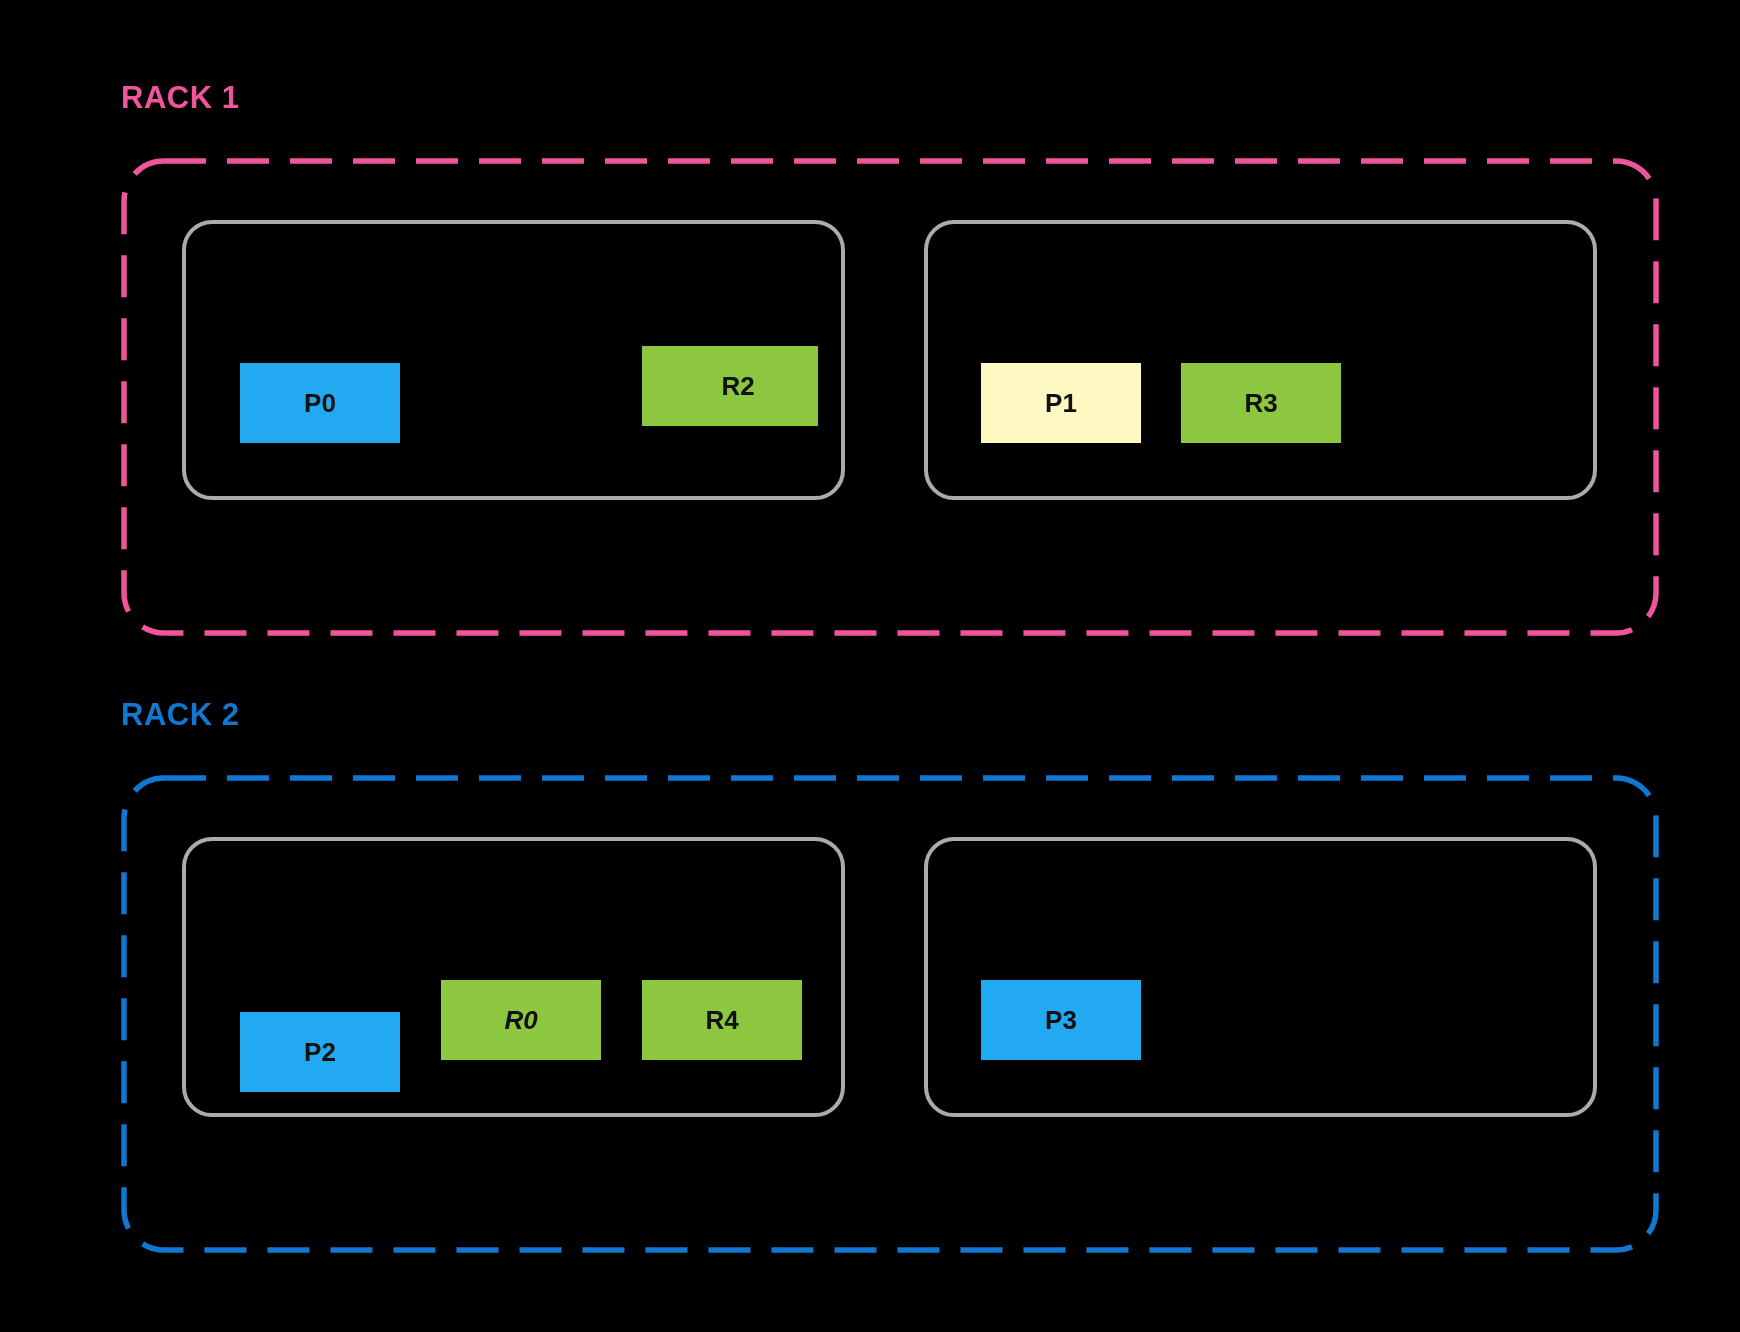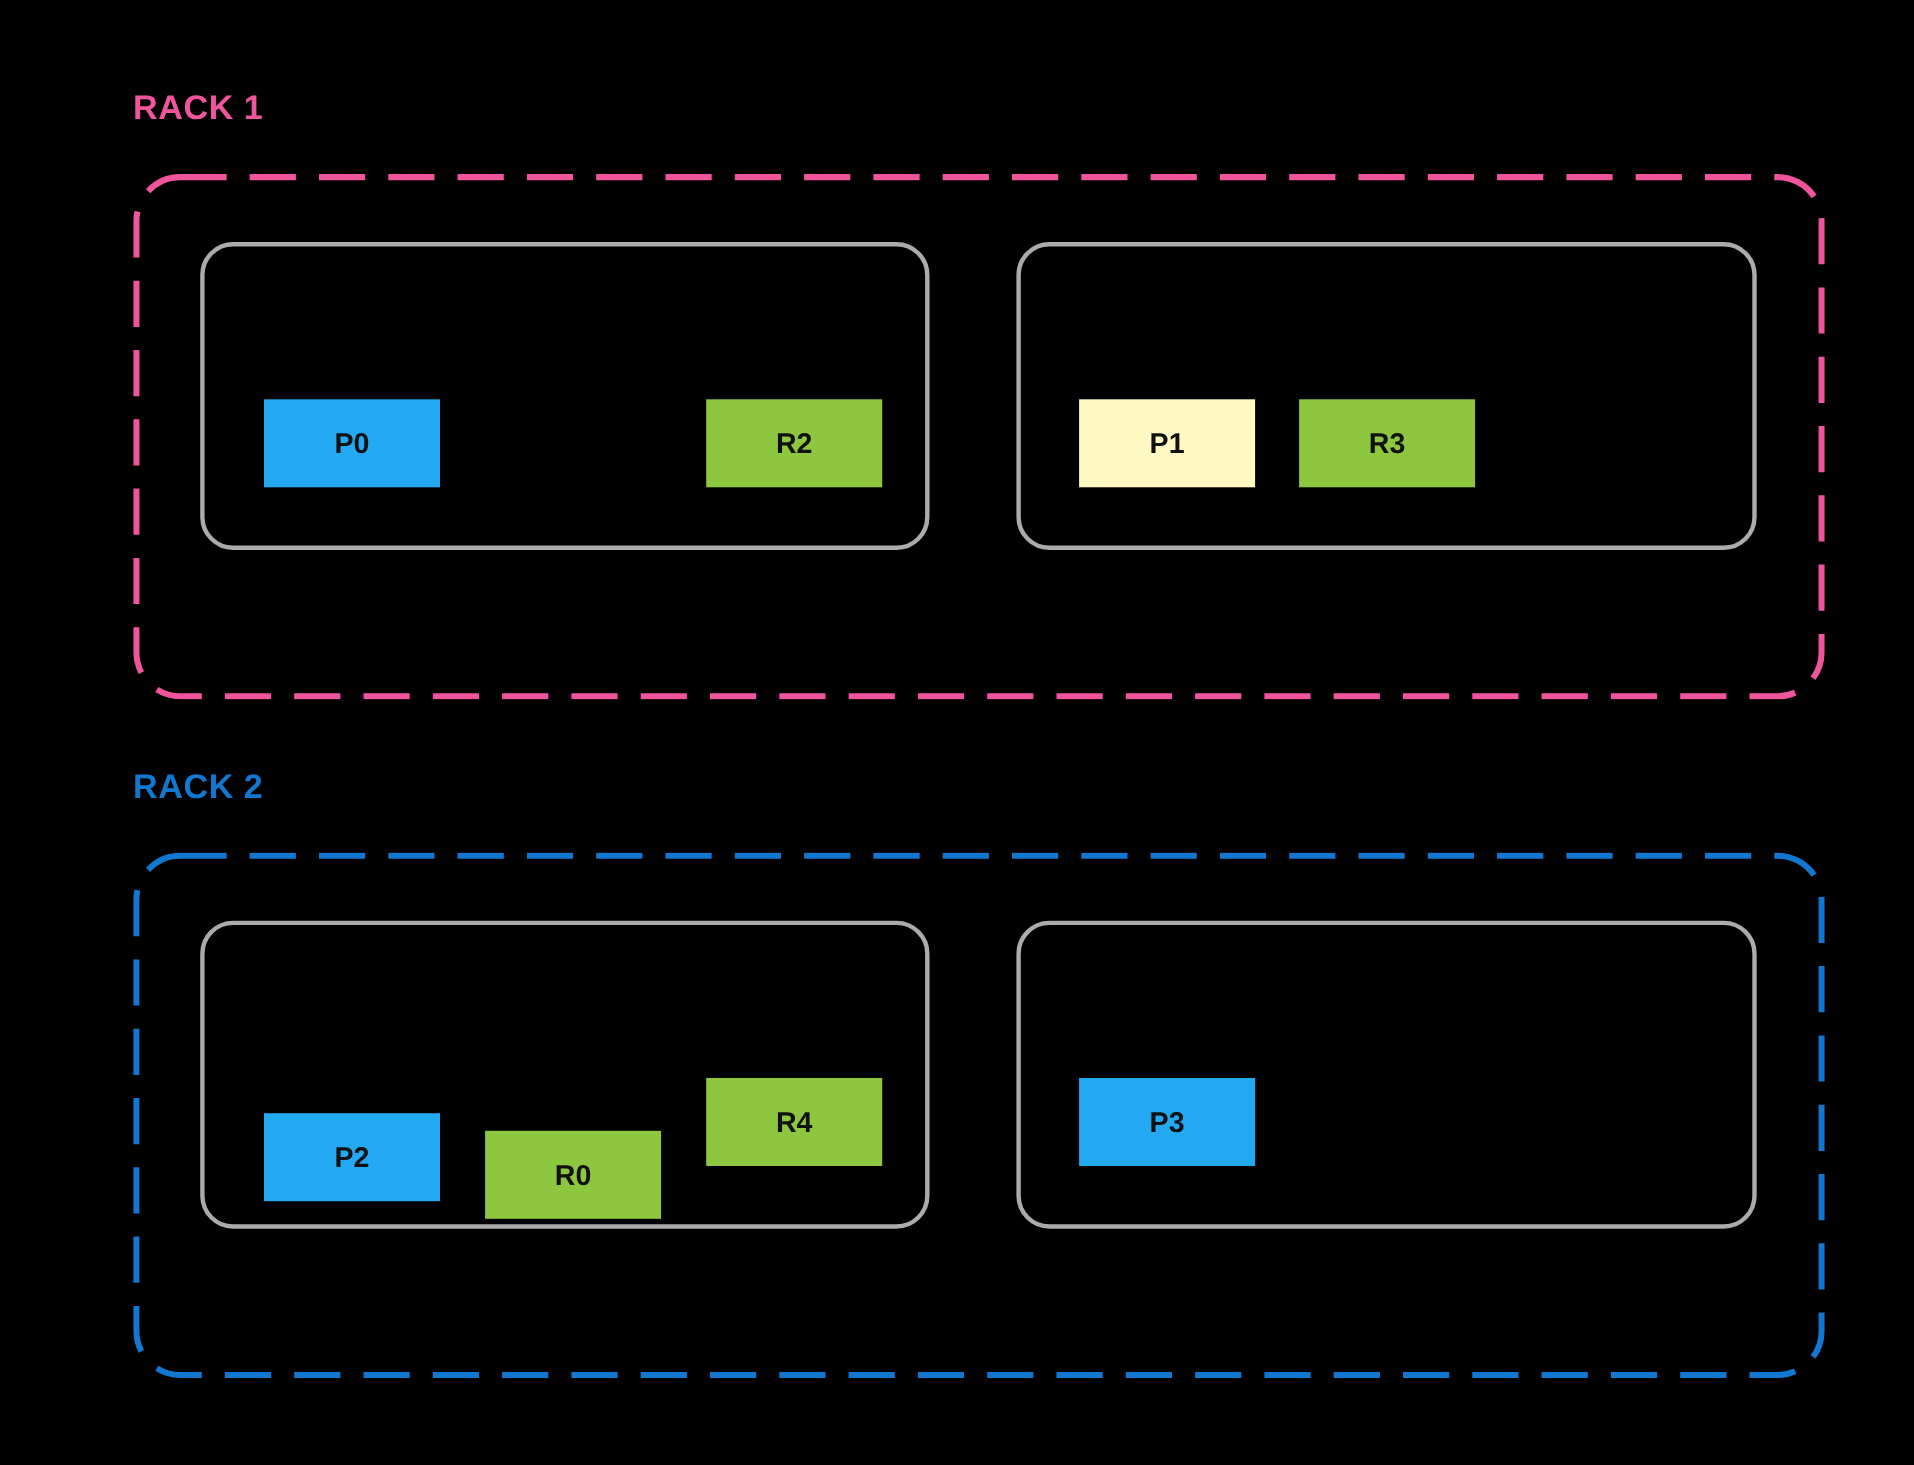--- a/index.html
+++ b/index.html
@@ -37,30 +37,30 @@
     font-weight: 700;
     color: #111111;
   }
   
   #rack1-label { left: 121px; top: 82px; }
   #rack1-box   { left: 121px; top: 158px; }
   #node1 { left: 182px; top: 220px; width: 663px; height: 280px; }
   #node2 { left: 924px; top: 220px; width: 673px; height: 280px; }
   #slot-p0 { left: 240px;  top: 363px; }
   #slot-p4 { left: 441px;  top: 363px; }
-  #slot-r2 { left: 642px;  top: 363px; }
+  #slot-r2 { left: 642px;  top: 346px; padding-left: 16px; }
   #slot-p1 { left: 981px;  top: 363px; }
   #slot-r3 { left: 1181px; top: 363px; }
   
   #rack2-label { left: 121px; top: 699px; }
   #rack2-box   { left: 121px; top: 775px; }
   #node3 { left: 182px; top: 837px; width: 663px; height: 280px; }
   #node4 { left: 924px; top: 837px; width: 673px; height: 280px; }
   #slot-p2 { left: 240px;  top: 1012px; }
-  #slot-r0 { left: 441px;  top: 1028px; }
+  #slot-r0 { left: 441px;  top: 980px; font-style: italic; }
   #slot-r4 { left: 642px;  top: 980px; }
   #slot-p3 { left: 981px;  top: 980px; }
   #slot-r1 { left: 1181px; top: 980px; }
 </style>
 </head>
 <body>
 
 <div id="canvas">
 
   <div class="abs rack-label" id="rack1-label" style="color: rgb(240, 84, 156);">RACK 1</div>

